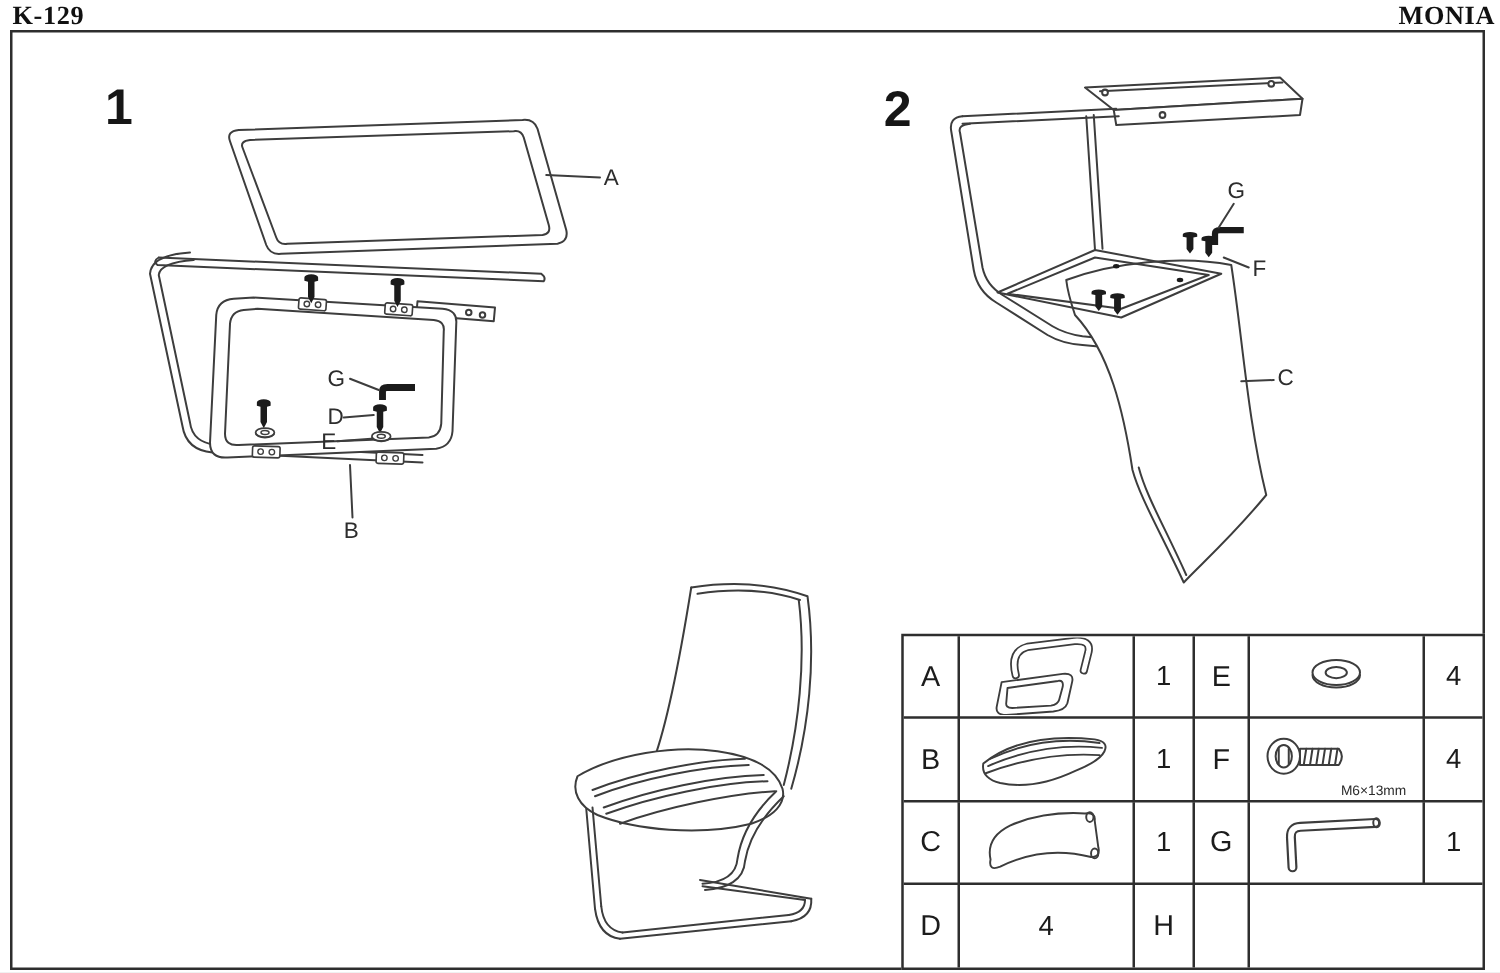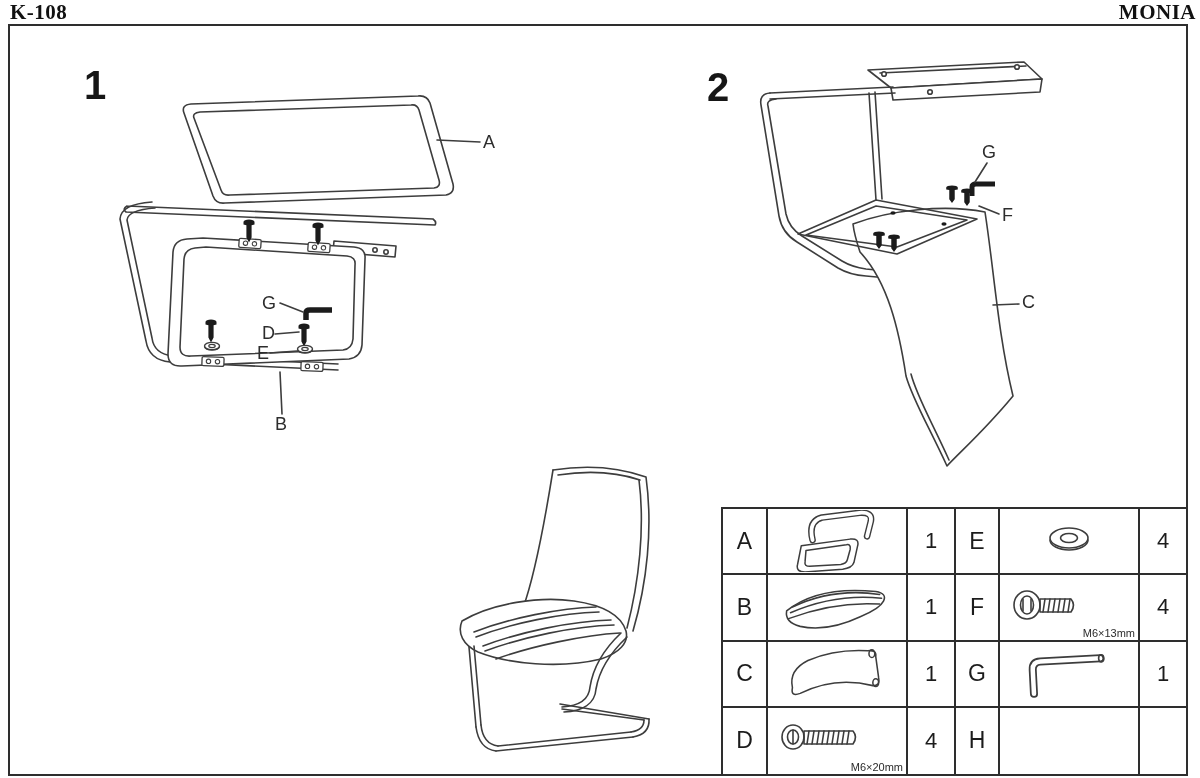--- a/index.html
+++ b/index.html
@@ -18,29 +18,29 @@
   .ptable{position:absolute;left:721px;top:507px;width:467px;height:269px;
           box-sizing:border-box;border:2px solid #2e2e2e;background:#fff;
           display:grid;grid-template-columns:45px 140px 48px 44px 140px 1fr;
           grid-template-rows:repeat(4,1fr);}
   .pc{display:flex;align-items:center;justify-content:center;position:relative;
       border-right:2px solid #2e2e2e;border-bottom:2px solid #2e2e2e;}
   .pc.noR{border-right:none;}
   .pc.noB{border-bottom:none;}
   .pc.letter{font-size:23px;color:#1c1c1c;}
   .pc.qty{font-size:22px;color:#1c1c1c;}
-  .sizelabel{position:absolute;right:3px;bottom:1px;font-size:11px;color:#2b2b2b;}
+  .sizelabel{position:absolute;right:13px;bottom:1px;font-size:11px;color:#2b2b2b;}
   .art{stroke:#3d3d3d;fill:none;stroke-width:1.6;stroke-linecap:round;stroke-linejoin:round;}
 </style>
 </head>
 <body>
 
 <div class="page">
 
-  <div class="brand left">K-108</div>
+  <div class="brand left">K-129</div>
   <div class="brand right">MONIA</div>
 
   <div class="frame"></div>
 
   <svg class="diagrams" width="1200" height="778" viewBox="0 0 1200 778">
     <defs>
       <path id="bolt" d="M -5.5 2 A 5.5 2.6 0 0 1 5.5 2 L 5.5 4.6 L 2.6 5.3 L 2.6 17.5 L 0 22.5 L -2.6 17.5 L -2.6 5.3 L -5.5 4.6 Z" fill="#1b1b1b"></path>
       <g id="washer">
         <ellipse rx="7.5" ry="3.6" fill="#fff" stroke="#3d3d3d" stroke-width="1.4"></ellipse>
         <path d="M-7.5,0.6 a7.5,3.6 0 0 0 15,0" fill="none" stroke="#3d3d3d" stroke-width="1.2"></path>
@@ -230,29 +230,19 @@
         <g transform="rotate(-3 60 28)">
           <path d="M24,46 L24,22 Q24,14 32,14 L92,14" stroke="#3d3d3d" stroke-width="8" fill="none" stroke-linecap="round" stroke-linejoin="round"></path>
           <path d="M24,46 L24,22 Q24,14 32,14 L92,14" stroke="#fff" stroke-width="4.5" fill="none" stroke-linecap="round" stroke-linejoin="round"></path>
           <ellipse cx="93" cy="14" rx="2.6" ry="3.6" class="art" fill="#fff"></ellipse>
         </g>
       </svg>
     </div>
     <div class="pc qty noR">1</div>
 
     <div class="pc letter noB">D</div>
-    <div class="pc noB">
-      <svg width="120" height="62" viewBox="0 0 120 60">
-        <ellipse cx="16" cy="26" rx="11" ry="12" class="art" fill="#fff"></ellipse>
-        <ellipse cx="16" cy="26" rx="5.5" ry="7" class="art"></ellipse>
-        <path class="art" d="M16,19 L16,33"></path>
-        <path class="art" d="M27,20 L76,20 Q81,26 76,33 L27,33 Z" fill="#fff"></path>
-        <path class="art" stroke-width="1.1" d="M32,20 l-2,13 M37,20 l-2,13 M42,20 l-2,13 M47,20 l-2,13 M52,20 l-2,13 M57,20 l-2,13 M62,20 l-2,13 M67,20 l-2,13 M72,20 l-2,13"></path>
-      </svg>
-      <span class="sizelabel">M6×20mm</span>
-    </div>
     <div class="pc qty noB">4</div>
     <div class="pc letter noB">H</div>
     <div class="pc noB"></div>
     <div class="pc qty noR noB"></div>
 
   </div>
 </div>
 
 </body></html>

